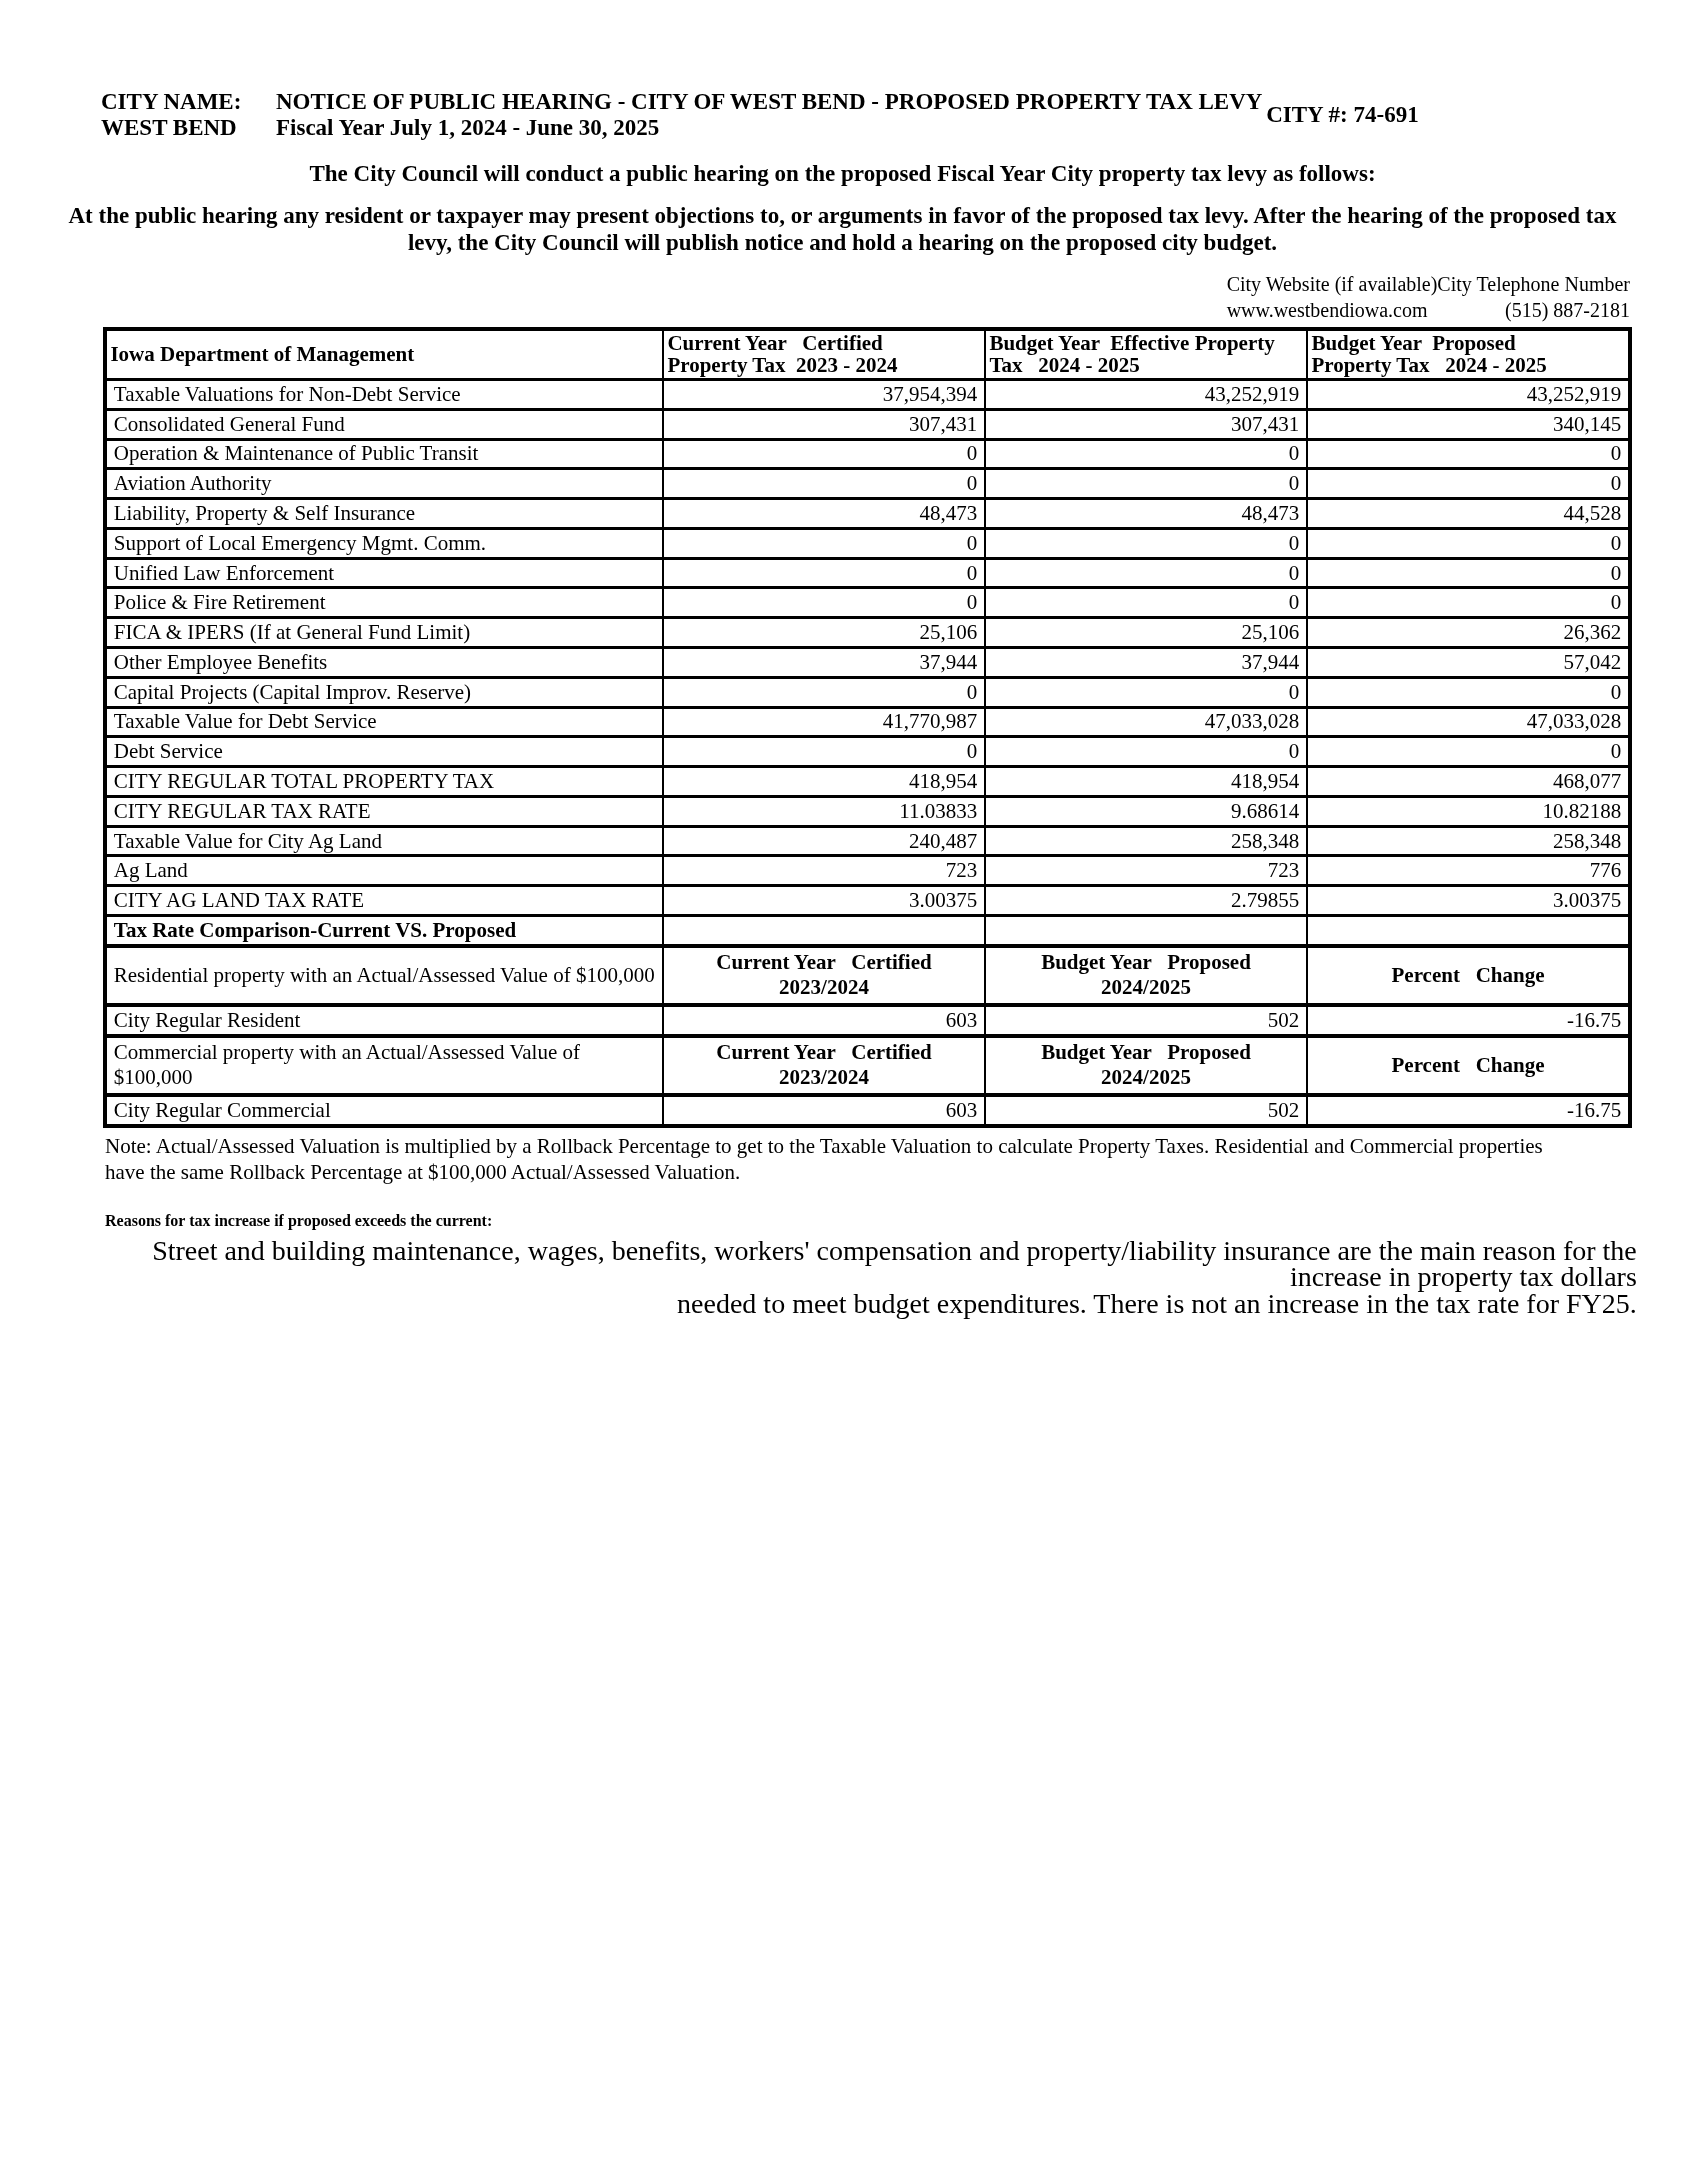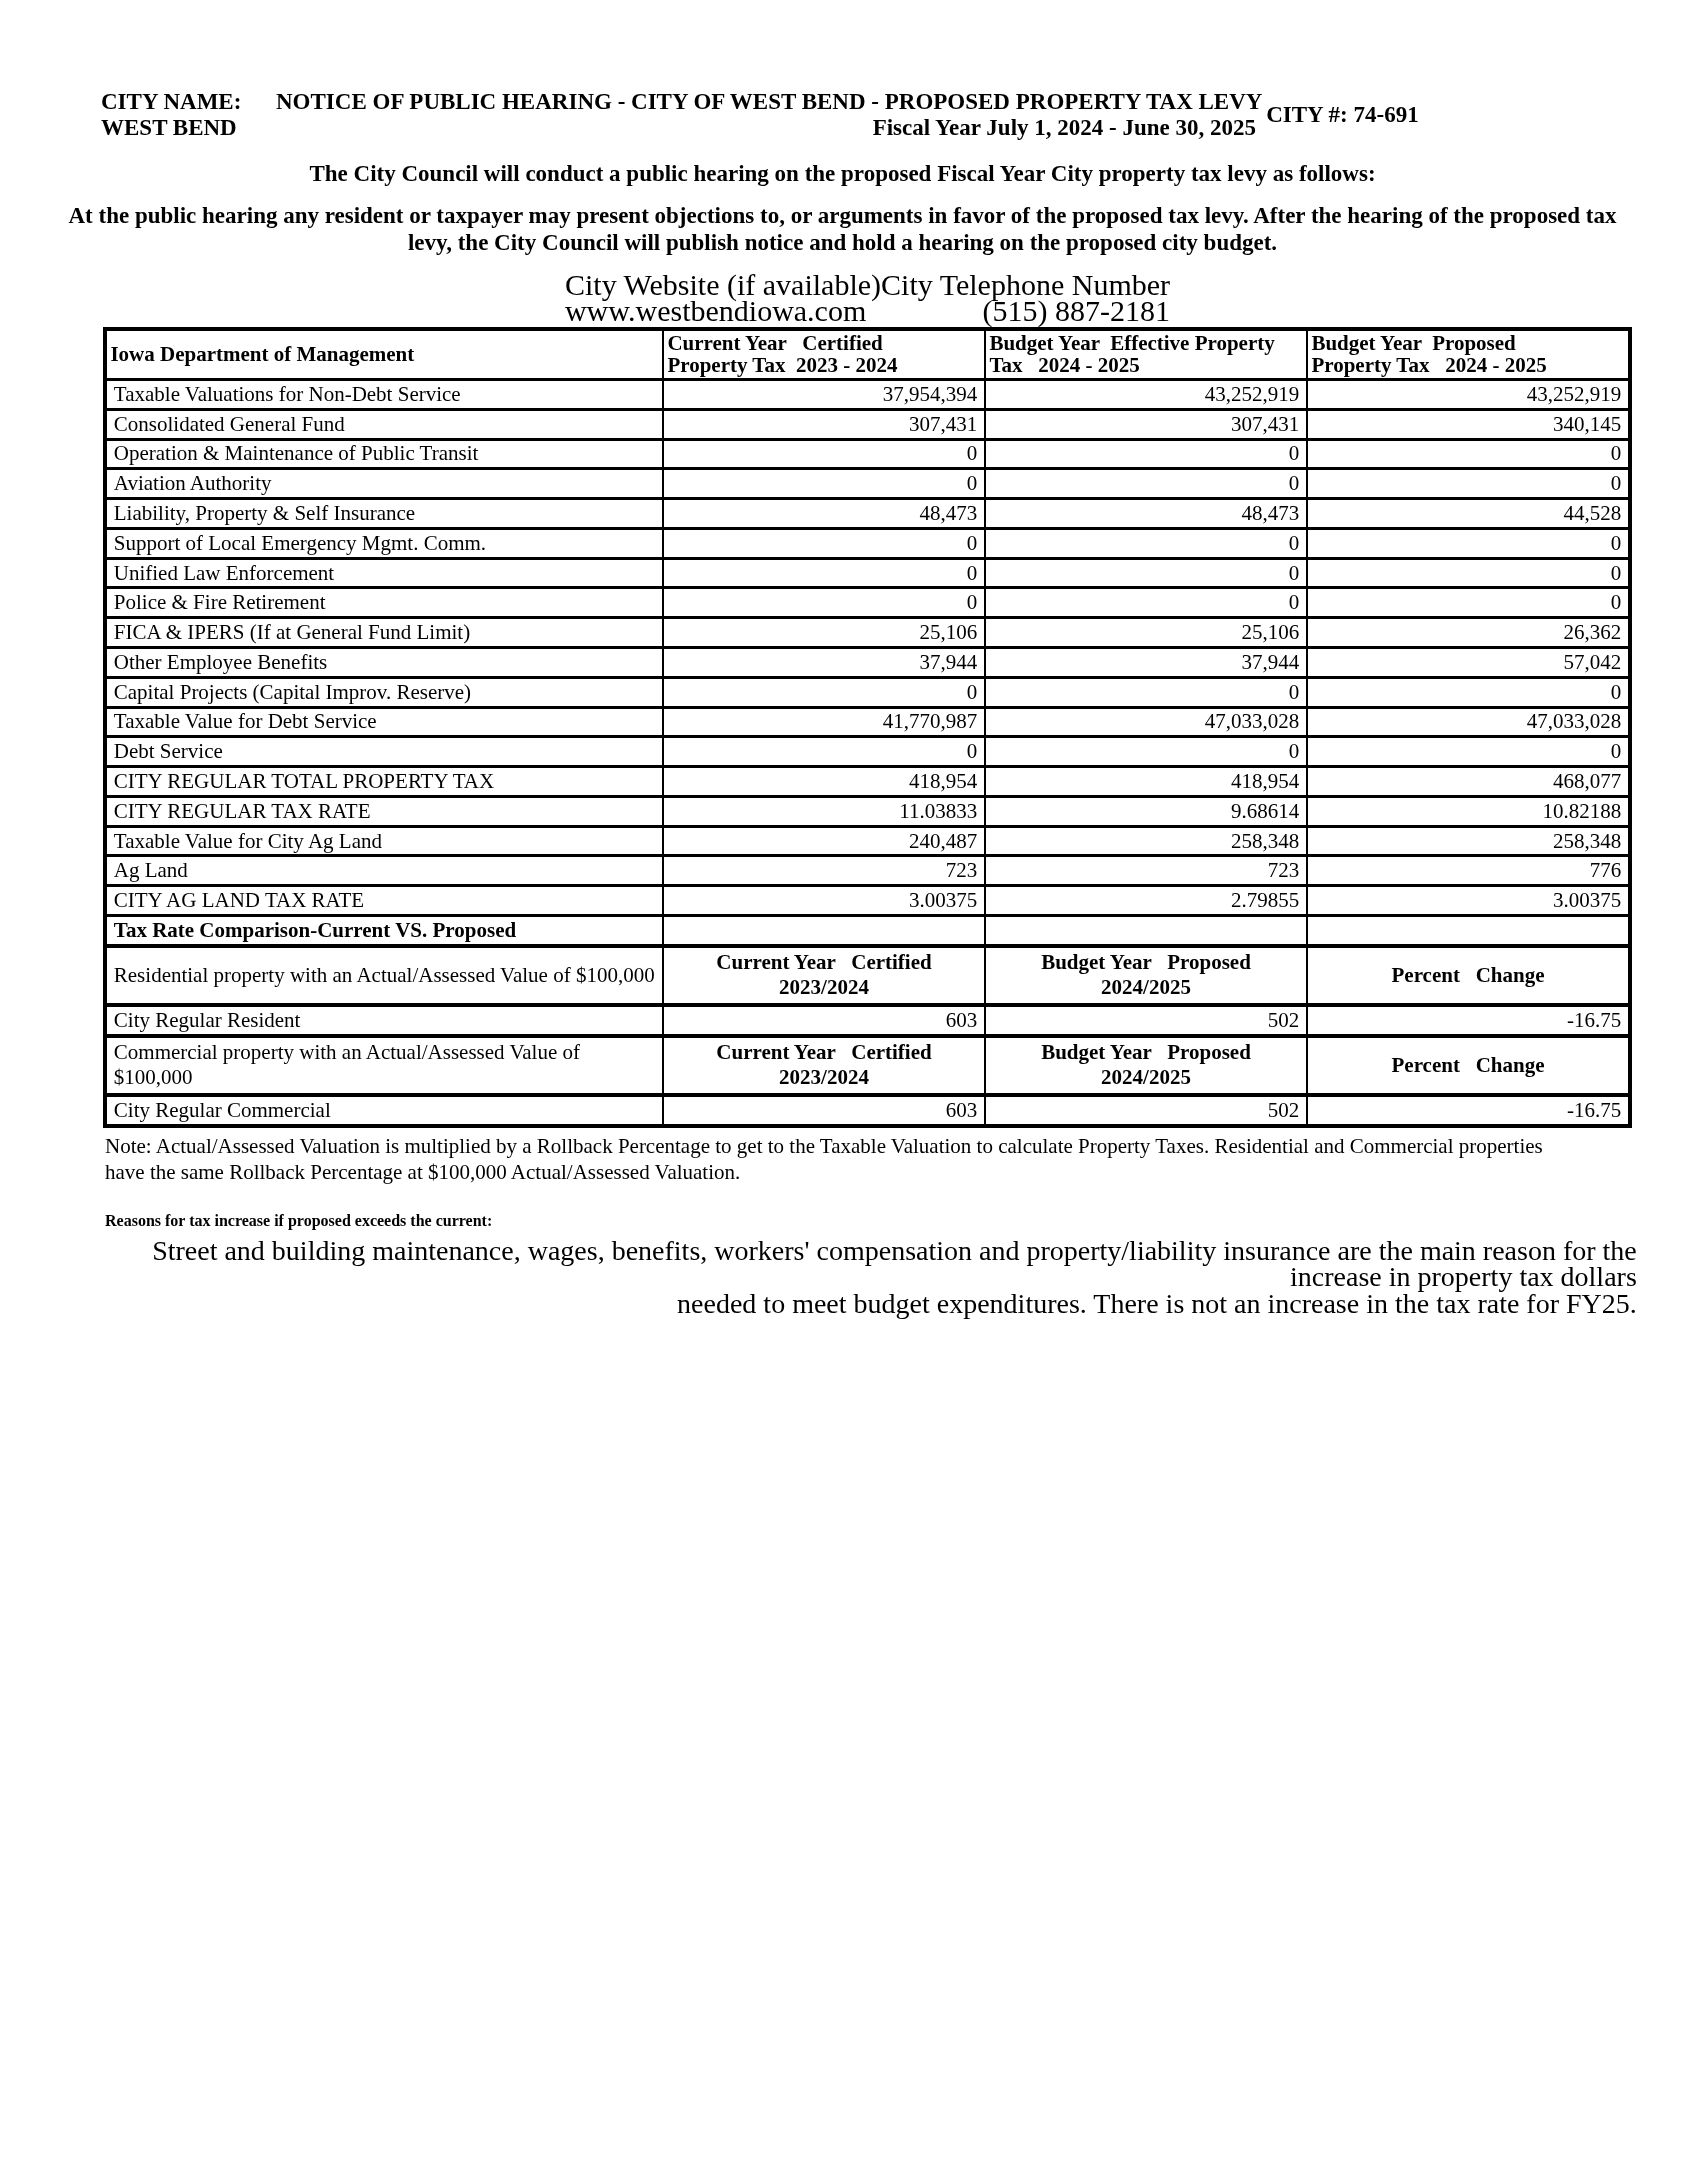--- a/index.html
+++ b/index.html
@@ -4,33 +4,33 @@
 <style>
   html,body { margin:0; padding:0; background:#ffffff; }
   .page {
     position:relative; width:1685px; height:2074px; background:#ffffff;
     color:#000; font-family:"Liberation Serif", serif; overflow:hidden;
   }
   
   .doc-header { display:flex; align-items:flex-start; padding:89px 0 0 101px;
     font-weight:bold; font-size:23px; line-height:26.4px; }
   .city-block { flex:none; width:175px; white-space:nowrap; }
-  .title-block { flex:none; width:980px; text-align:right; }
+  .title-block { flex:none; width:980px; text-align:left; }
   .title-block div { white-space:nowrap; }
   .citynum-block { flex:none; padding:12.8px 0 0 10.2px; white-space:nowrap; }
   
   .intro { margin-top:19px; font-weight:bold; font-size:23px; line-height:26.4px;
     text-align:center; }
   .intro p { margin:16px; }
   .meeting .val { margin-left:19px; }
   .meeting .gap { margin-left:37px; }
   .objections { margin-top:3.4px; white-space:pre-wrap; }
   
-  .contact { display:flex; justify-content:center;
-    margin:1.7px 55px 0 105px; font-size:30px; line-height:25.6px; }
+  .contact { display:flex; justify-content:flex-end;
+    margin:1.7px 55px 0 105px; font-size:20px; line-height:25.6px; }
   .contact .right { text-align:right; }
   
   table.levy { margin:3.4px 0 0 103px; border-collapse:collapse; table-layout:fixed;
     width:1525px; border:4.3px solid #000; font-size:21px; }
   table.levy th, table.levy td { border:2.6px solid #000;
     border-top-width:3.4px; border-bottom-width:3.4px; overflow:hidden; }
   table.levy thead th { font-weight:bold; text-align:left;
     line-height:22px; padding:1.7px 3.4px; white-space:pre-wrap; vertical-align:middle; }
   table.levy td { padding:0.9px 6.8px; line-height:25px; vertical-align:middle; }
   .lbl { text-align:left; }

